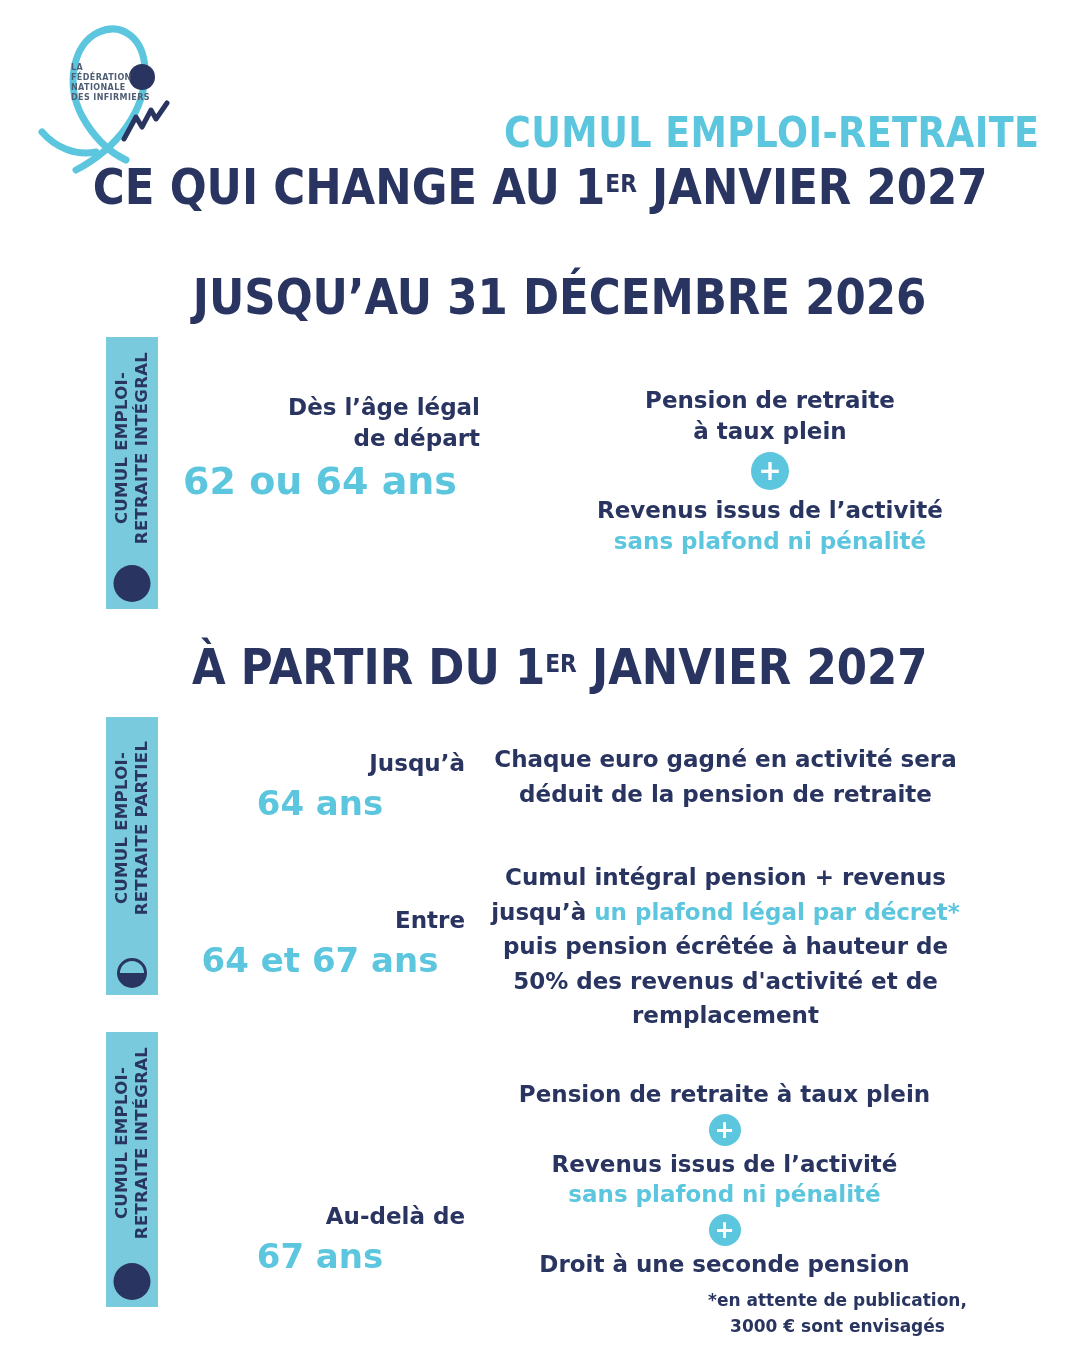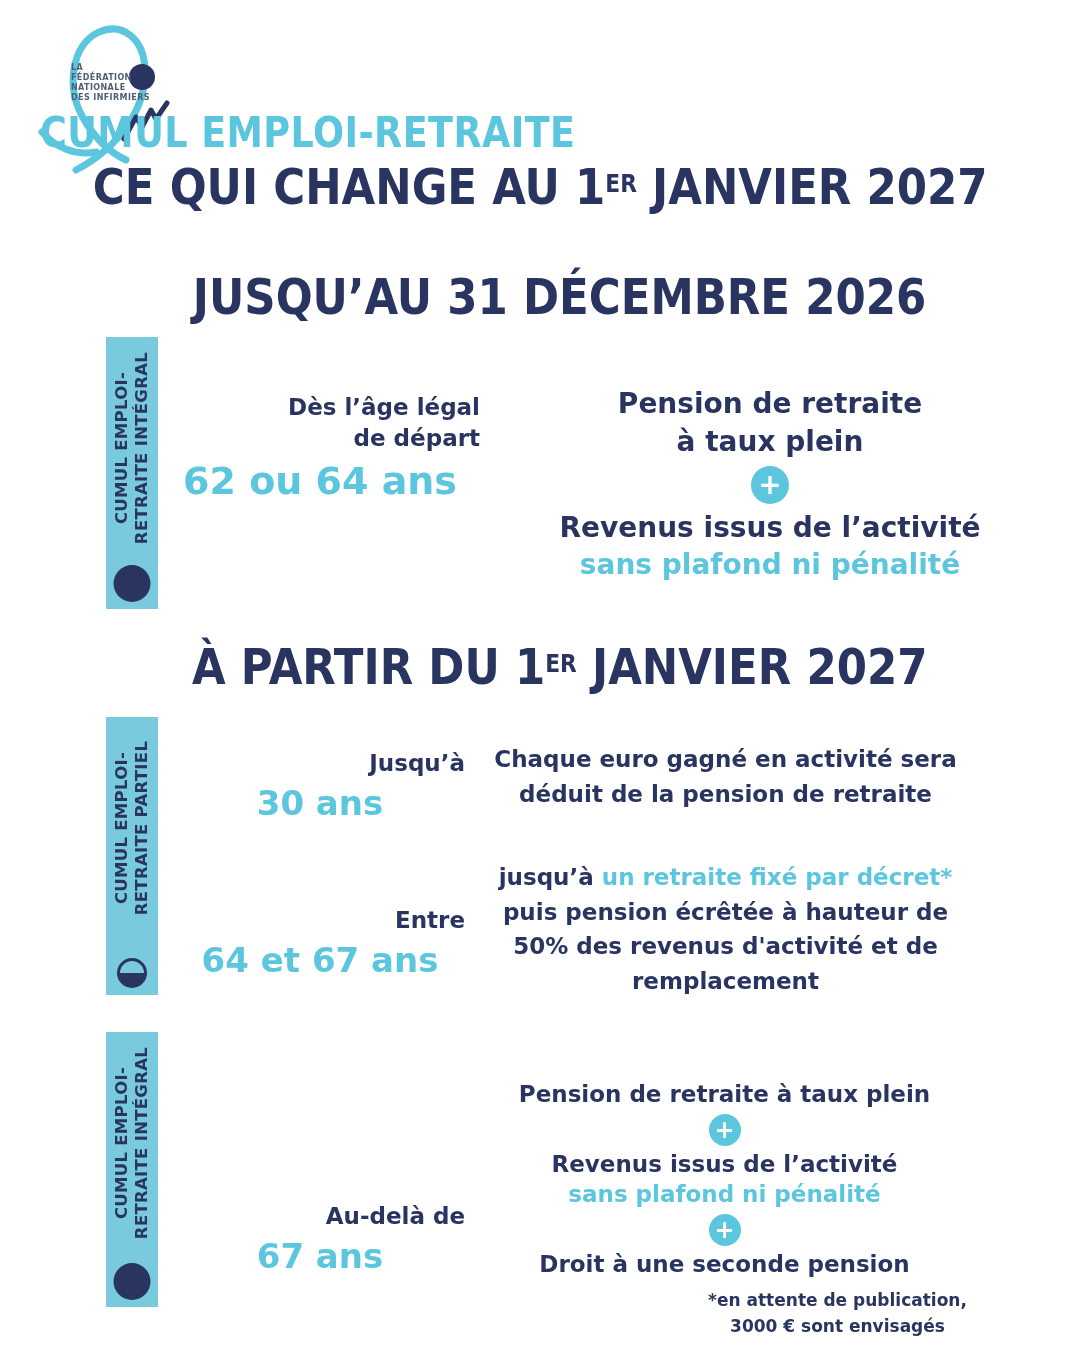--- a/index.html
+++ b/index.html
@@ -10,21 +10,21 @@
   }
   *{margin:0;padding:0;box-sizing:border-box;}
   body{background:#e8e8e8;font-family:"DejaVu Sans","Liberation Sans",sans-serif;}
   .page{
     position:relative;width:1080px;height:1350px;margin:0 auto;
     background:#ffffff;overflow:hidden;
   }
   
   .logo{position:absolute;left:24px;top:12px;width:165px;height:175px;}
   .title1{
-    position:absolute;left:0;right:0;top:108px;text-align:left;
+    position:absolute;left:0;right:0;top:108px;text-align:right;
     color:var(--blue);font-size:42px;font-weight:800;letter-spacing:.5px;
   }
   .title2{
     position:absolute;left:0;right:0;top:158px;text-align:center;
     color:var(--navy);font-size:50px;font-weight:800;
   }
   .condense{display:inline-block;transform:scaleX(.87);transform-origin:50% 50%;white-space:nowrap;}
   sup{font-size:.5em;vertical-align:.5em;}
   
   .sec-heading{
@@ -60,21 +60,21 @@
   .plus-badge{
     width:38px;height:38px;border-radius:50%;background:var(--blue);color:#fff;
     display:flex;align-items:center;justify-content:center;
     font-size:28px;font-weight:800;margin:5px auto;line-height:1;
   }
   .plus-badge.small{width:32px;height:32px;font-size:24px;margin:4px auto;}
   
   .s1-left{left:160px;width:320px;top:392px;}
   .s1-left .age{font-size:38px;margin:4px 0;}
   .s1-right{left:552px;width:436px;top:385px;}
-  .s1-right .body{font-size:28px;line-height:1.35;}
+  .s1-right .body{font-size:23px;line-height:1.35;}
   
   .r1-left{left:175px;width:290px;top:748px;}
   .r1-right{left:468px;width:515px;top:742px;}
   .r2-left{left:175px;width:290px;top:905px;}
   .r2-right{left:468px;width:515px;top:860px;}
   .r3-left{left:175px;width:290px;top:1155px;margin-top:46px;}
   .r3-right{left:462px;width:525px;top:1080px;}
   .r3-right .body{line-height:1.3;}
   
   .footnote{
@@ -146,33 +146,34 @@
       <span>CUMUL EMPLOI-</span>
       <span>RETRAITE PARTIEL</span>
     </div>
     <div class="bar-icon">
       <div class="circle-half"></div>
     </div>
   </div>
 
   <div class="block r1-left">
     <div class="lbl">Jusqu’à</div>
-    <div class="age">30 ans</div>
+    <div class="age">64 ans</div>
   </div>
   <div class="block r1-right">
     <div class="body">Chaque euro gagné en activité sera</div>
     <div class="body">déduit de la pension de retraite</div>
   </div>
 
   <div class="block r2-left">
     <div class="lbl">Entre</div>
     <div class="age">64 et 67 ans</div>
   </div>
   <div class="block r2-right">
-    <div class="body"><span>jusqu’à </span><span class="blue">un retraite fixé par décret*</span></div>
+    <div class="body">Cumul intégral pension + revenus</div>
+    <div class="body"><span>jusqu’à </span><span class="blue">un plafond légal par décret*</span></div>
     <div class="body">puis pension écrêtée à hauteur de</div>
     <div class="body">50% des revenus d'activité et de</div>
     <div class="body">remplacement</div>
   </div>
 
   <div class="bar b3">
     <div class="bar-label">
       <span>CUMUL EMPLOI-</span>
       <span>RETRAITE INTÉGRAL</span>
     </div>

